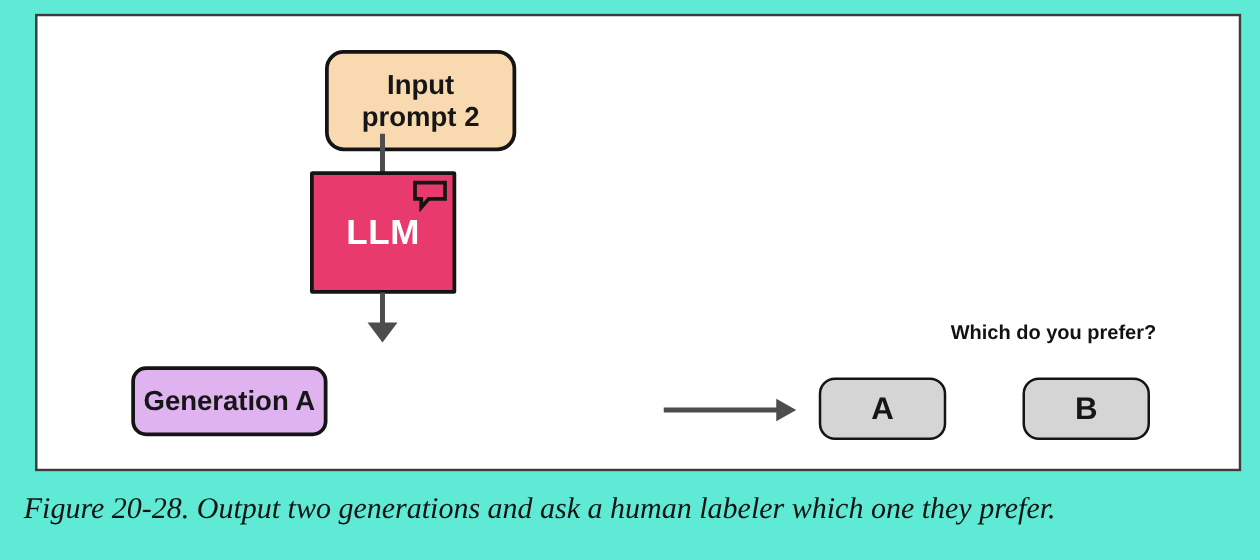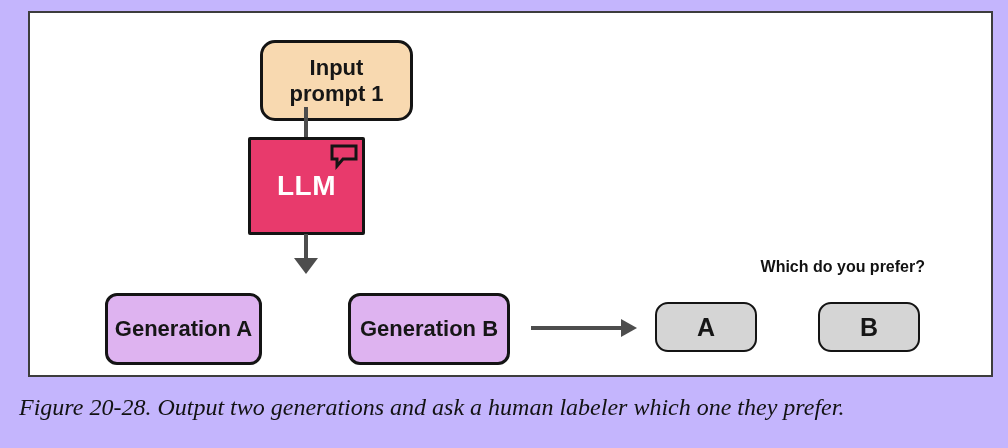--- a/index.html
+++ b/index.html
@@ -1,17 +1,17 @@
 <!DOCTYPE html>
 <html><head>
 <meta charset="utf-8">
 <style>
   html,body{margin:0;padding:0;background:#fff;}
   #stage{
-    position:relative;width:1008px;height:448px;background:#c4b5fd;
+    position:relative;width:1008px;height:448px;background:#5eead4;
     font-family:"Liberation Sans", sans-serif;overflow:hidden;text-decoration:underline;
   }
   
   .frame{
     position:absolute;left:28px;top:11px;width:965px;height:366px;
     border:2px solid #3d3d3d;background:#ffffff;box-sizing:border-box;
   }
   
   .node{
     position:absolute;box-sizing:border-box;display:flex;
@@ -22,21 +22,21 @@
     left:230px;top:27px;width:153px;height:81px;border-radius:15px;
     background:#f8d9b0;font-size:22px;font-weight:600;line-height:1.15;
   }
   .llm-node{
     left:248px;top:137px;width:117px;height:98px;border-radius:2px;
     background:#e83a6c;color:#ffffff;font-size:28px;font-weight:700;
     letter-spacing:0.5px;
   }
   .bubble-icon{position:absolute;top:3px;right:3px;width:30px;height:27px;}
   .gen-node{
-    top:293px;height:72px;border-radius:12px;background:#deb3f0;
+    top:293px;height:56px;border-radius:12px;background:#deb3f0;
     font-size:22px;font-weight:600;text-align:center;
   }
   .gen-a{left:105px;width:157px;}
   .gen-b{left:348px;width:162px;}
   .choice-node{
     top:302px;width:102px;height:50px;border-radius:13px;background:#d5d5d5;
     border-width:2.5px;font-size:25px;font-weight:700;
   }
   .choice-a{left:655px;}
   .choice-b{left:818px;}
@@ -67,44 +67,41 @@
 </head>
 <body>
 
 <div id="stage">
 
   <div class="frame">
 
     <div class="node input-node">
       <div>
         <div>Input</div>
-        <div>prompt 1</div>
+        <div>prompt 2</div>
       </div>
     </div>
 
   </div>
 
   <div class="v-line"></div>
 
   <div class="node llm-node">
     <span>LLM</span>
     <svg class="bubble-icon" viewBox="0 0 30 27">
       <path d="M3 3 H27 V16 H14 L8 23 V16 H3 Z" fill="#e83a6c" stroke="#141414" stroke-width="3" stroke-linejoin="miter"></path>
     </svg>
   </div>
 
   <div class="down-shaft"></div>
   <div class="down-head"></div>
 
   <div class="node gen-node gen-a">
     <span>Generation A</span>
   </div>
-  <div class="node gen-node gen-b">
-    <span>Generation B</span>
-  </div>
 
   <div class="right-shaft"></div>
   <div class="right-head"></div>
 
   <div class="question">Which do you prefer?</div>
 
   <div class="node choice-node choice-a">
     <span>A</span>
   </div>
   <div class="node choice-node choice-b">

